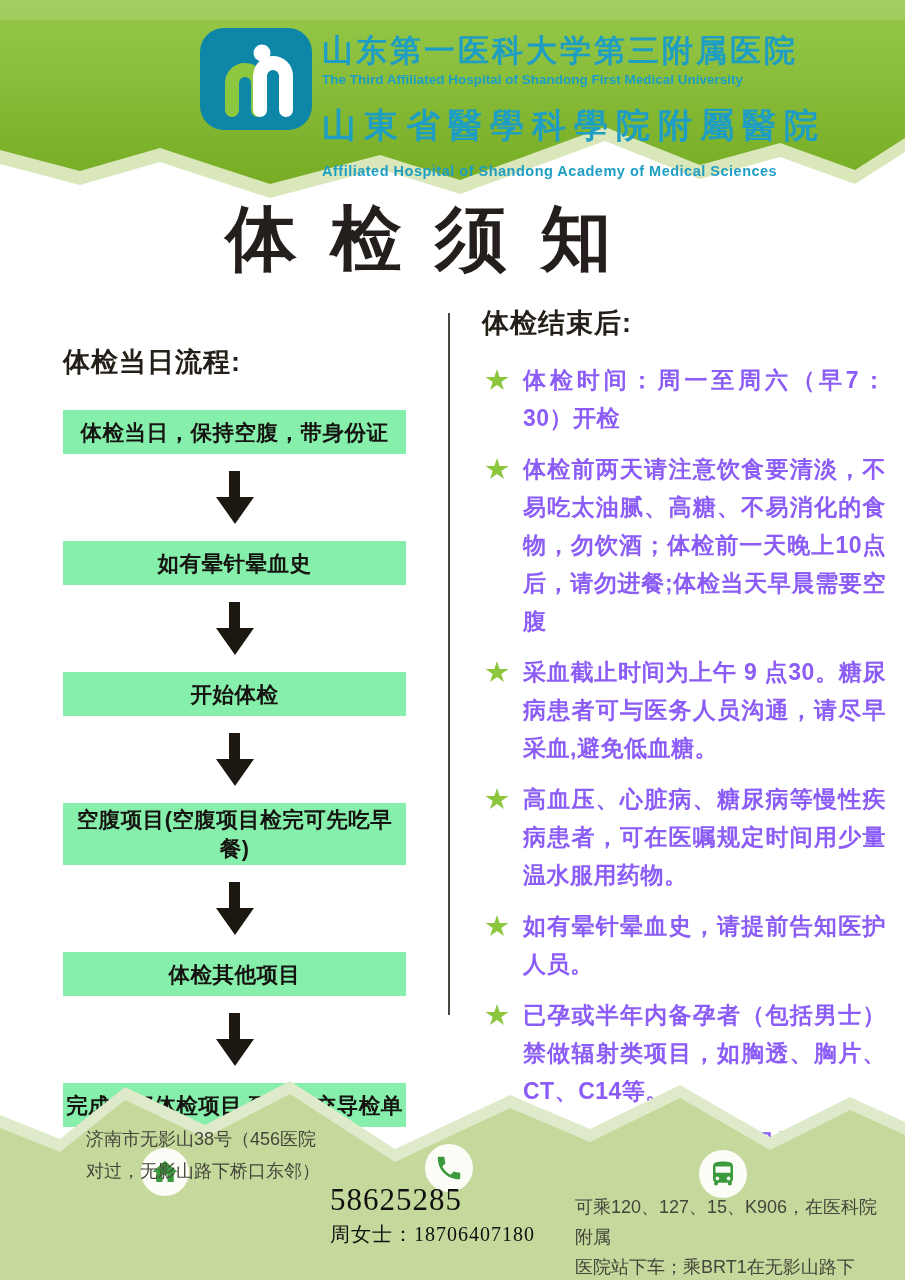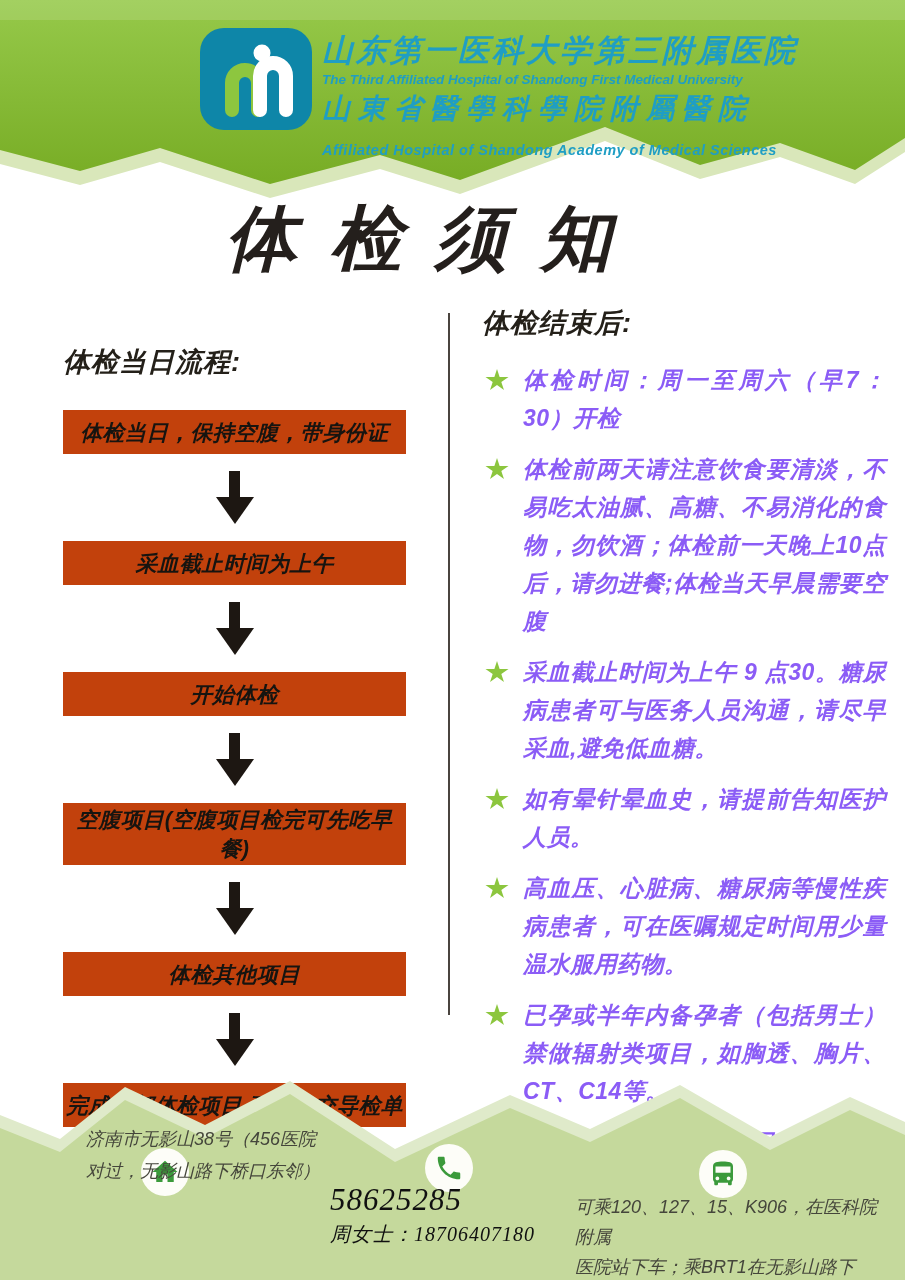--- a/index.html
+++ b/index.html
@@ -1,36 +1,36 @@
 <!DOCTYPE html>
 <html><head>
 <meta charset="utf-8">
 <style>
   html,body{margin:0;padding:0;background:#ffffff;}
   #page{position:relative;width:905px;height:1280px;background:#ffffff;overflow:hidden;
-        font-family:"Liberation Sans","DejaVu Sans",sans-serif;font-style:italic;}
+        font-family:"Liberation Sans","DejaVu Sans",sans-serif;}
 
   
   #header-svg{position:absolute;top:0;left:0;}
   .logo{position:absolute;top:28px;left:200px;width:112px;height:102px;}
   .brand{position:absolute;top:30px;left:322px;width:470px;color:#1f9ec4;}
   .brand-cn1{font-size:31px;font-weight:bold;letter-spacing:3px;white-space:nowrap;}
   .brand-en1{font-size:13.5px;font-weight:bold;margin-top:0;white-space:nowrap;}
-  .brand-cn2{font-size:28px;font-weight:bold;letter-spacing:8px;margin-top:3px;white-space:nowrap;}
+  .brand-cn2{font-size:34px;font-weight:bold;letter-spacing:8px;margin-top:16px;white-space:nowrap;}
   .brand-en2{font-size:14.5px;font-weight:bold;margin-top:14px;letter-spacing:.5px;white-space:nowrap;}
 
   
   .poster-title{position:absolute;top:192px;left:-17px;width:100%;text-align:center;
       font-size:71px;font-weight:800;letter-spacing:34px;color:#241f1c;}
 
   
   .flow-col{position:absolute;left:63px;top:316px;width:343px;margin-top:28px;}
   .col-heading{font-size:27px;font-weight:800;color:#242019;letter-spacing:1px;}
   .flow-col .col-heading{margin-bottom:30px;}
-  .step{background:#c2410c;min-height:40px;display:flex;align-items:center;justify-content:center;
+  .step{background:#86efac;min-height:40px;display:flex;align-items:center;justify-content:center;
         font-weight:bold;font-size:21.5px;color:#161410;letter-spacing:.5px;text-align:center;
         padding:2px 2px;}
   .arrow{width:38px;margin:17px auto 17px auto;display:flex;flex-direction:column;align-items:center;}
   .arrow .stem{width:11px;height:26px;background:#1d1712;}
   .arrow .head{width:0;height:0;border-left:19px solid transparent;border-right:19px solid transparent;
         border-top:27px solid #1d1712;}
 
   
   .divider{position:absolute;left:448px;top:313px;width:2px;height:702px;background:#4a443f;}
 
@@ -95,21 +95,21 @@
 
   <div class="flow-col">
     <div class="col-heading">体检当日流程:</div>
 
     <div class="step">体检当日，保持空腹，带身份证</div>
     <div class="arrow">
         <div class="stem"></div>
         <div class="head"></div>
       </div>
 
-    <div class="step">采血截止时间为上午</div>
+    <div class="step">如有晕针晕血史</div>
     <div class="arrow">
         <div class="stem"></div>
         <div class="head"></div>
       </div>
 
     <div class="step">开始体检</div>
     <div class="arrow">
         <div class="stem"></div>
         <div class="head"></div>
       </div>
@@ -141,25 +141,25 @@
     <div class="note-item">
       <span class="star"></span>
       <div class="note-text">体检前两天请注意饮食要清淡，不易吃太油腻、高糖、不易消化的食物，勿饮酒；体检前一天晚上10点后，请勿进餐;体检当天早晨需要空腹</div>
     </div>
     <div class="note-item">
       <span class="star"></span>
       <div class="note-text">采血截止时间为上午 9 点30。糖尿病患者可与医务人员沟通，请尽早采血,避免低血糖。</div>
     </div>
     <div class="note-item">
       <span class="star"></span>
+      <div class="note-text">高血压、心脏病、糖尿病等慢性疾病患者，可在医嘱规定时间用少量温水服用药物。</div>
+    </div>
+    <div class="note-item">
+      <span class="star"></span>
       <div class="note-text">如有晕针晕血史，请提前告知医护人员。</div>
-    </div>
-    <div class="note-item">
-      <span class="star"></span>
-      <div class="note-text">高血压、心脏病、糖尿病等慢性疾病患者，可在医嘱规定时间用少量温水服用药物。</div>
     </div>
     <div class="note-item">
       <span class="star"></span>
       <div class="note-text">已孕或半年内备孕者（包括男士）禁做辐射类项目，如胸透、胸片、CT、C14等。</div>
     </div>
     <div class="note-item">
       <span class="star"></span>
       <div class="note-text">体检结束后( 或空腹项目结束后 )请至客户餐厅享用免费早餐。</div>
     </div>
   </div>

